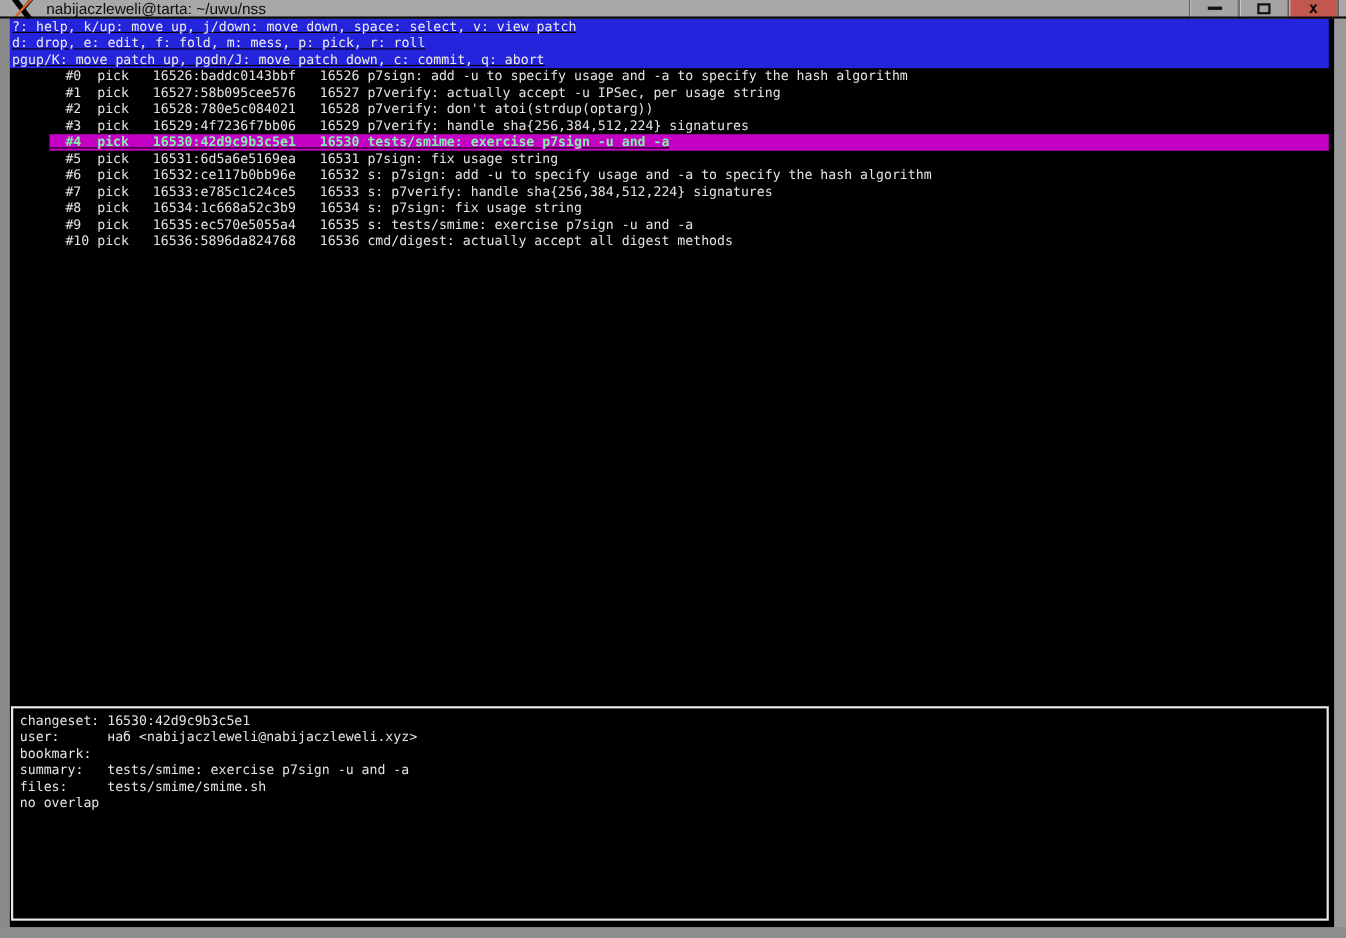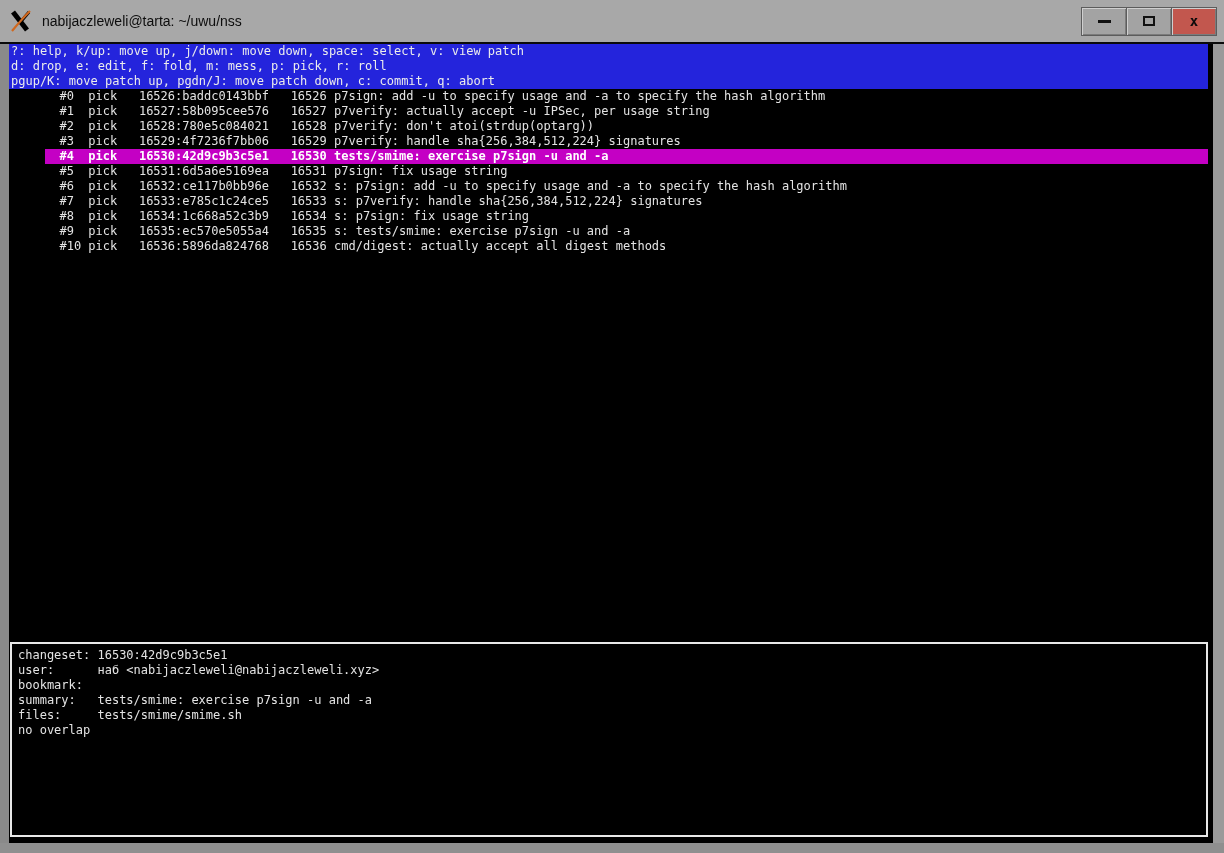--- a/index.html
+++ b/index.html
@@ -3,54 +3,54 @@
 <meta charset="utf-8">
 <style>
   html,body { margin:0; padding:0; background:#4a4a4a; }
   .window {
     width:1224px; height:853px; position:relative; overflow:hidden;
     font-family:"Liberation Sans", sans-serif; background:#8f8f8f;
     display:flex; flex-direction:column;
   }
   
   .titlebar {
-    height:42px; background:#a8a8a8; display:flex; align-items:center;
+    height:15px; background:#a8a8a8; display:flex; align-items:center;
     padding-left:9px; flex:0 0 auto;
   }
   .app-icon { width:24px; height:24px; margin-right:9px; display:flex; align-items:center; justify-content:center; }
   .title-text { font-size:14px; color:#0d0d0d; white-space:nowrap; }
   .titlebar-buttons { margin-left:auto; display:flex; margin-right:7px; }
   .tb-btn {
     width:46px; height:29px; background:#a3a3a3; border:1px solid #5c5c5c;
     box-shadow: inset 1px 1px 0 #cfcfcf, inset -1px -1px 0 #7b7b7b;
     display:flex; align-items:center; justify-content:center; box-sizing:border-box;
     margin-left:-1px; cursor:default;
   }
   .tb-btn.close { background:#c2574e; }
   .minimize-glyph { width:13px; height:3px; background:#111; }
   .maximize-glyph { width:12px; height:10px; border:2px solid #111; box-sizing:border-box; }
   .close-glyph { font-weight:bold; font-size:14px; color:#0a0a0a; line-height:1; font-family:"DejaVu Sans Mono", monospace; }
   .titlebar-sep { height:2px; background:#0a0a0a; flex:0 0 auto; }
   
-  .frame-body { flex:1 1 auto; display:flex; min-height:0; }
+  .frame-body { flex:1 1 auto; display:flex; min-height:0;text-decoration:underline; }
   .xterm-scrollbar { width:9px; background:#8a8a8a; flex:0 0 auto; }
   .terminal {
     flex:1 1 auto; background:#000; color:#e3e3e3; min-width:0;
     font-family:"DejaVu Sans Mono","Liberation Mono",monospace;
     font-size:12px; line-height:15px;
     display:flex; flex-direction:column; padding-right:5px; overflow:hidden;
   }
   .right-frame { width:11px; background:#9a9a9a; flex:0 0 auto; }
   .bottom-frame { height:10px; background:#8f8f8f; flex:0 0 auto; }
   
   .help-header { background:#2424dc; color:#ececec; white-space:pre; padding-left:2px; flex:0 0 auto; }
   .help-line { height:15px; }
   .commit-list { flex:0 0 auto;padding-left:36px; }
   .commit-row { white-space:pre; height:15px; color:#e3e3e3; }
-  .commit-row.selected { background:#c400c4; color:#ffffff; font-weight:bold; }
+  .commit-row.selected { background:#c400c4; color:#86efac; font-weight:bold; }
   .terminal-spacer { flex:1 1 auto; }
   .changeset-panel {
     height:195px; flex:0 0 auto; box-sizing:border-box;
     border:2px solid #e8e8e8; margin:0 0 6px 1px; padding:4px 0 0 6px;
   }
   .panel-line { white-space:pre; height:15px; color:#e3e3e3; }
 </style>
 </head>
 <body>
 

